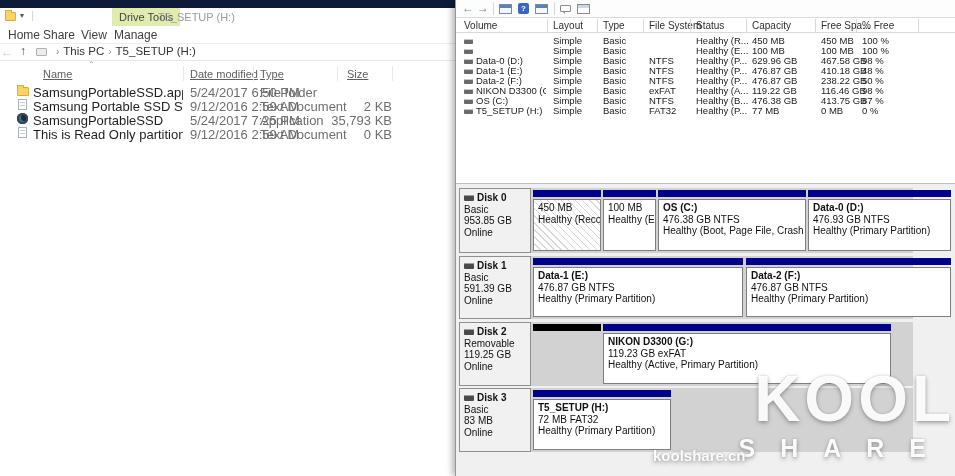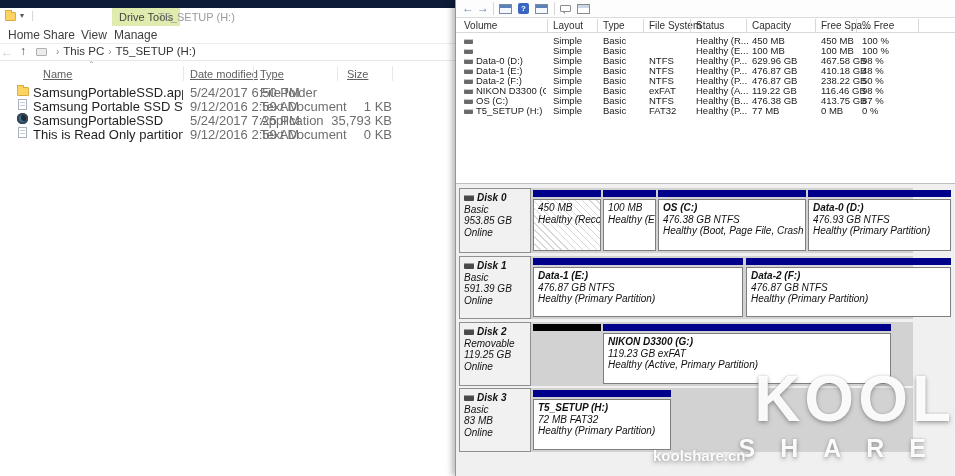--- a/index.html
+++ b/index.html
@@ -60,21 +60,21 @@
 
   .dm-table { position:absolute; left:0; top:18px; width:500px; height:165px; }
   .vh { position:absolute; top:0; height:15px; line-height:15px; font-size:10px; color:#2f2f2f; white-space:nowrap; overflow:hidden; }
   .vh-row { position:absolute; left:0; top:0; width:500px; height:15px; border-bottom:1px solid #d9d9d9; }
   .vh-sep { position:absolute; top:1px; width:1px; height:13px; background:#d9d9d9; }
   .vrow { position:absolute; left:0; width:500px; height:10px; }
   .vc { position:absolute; top:0; height:10px; line-height:10px; font-size:9.5px; color:#1a1a1a; white-space:nowrap; overflow:hidden; }
   .vic { position:absolute; left:8px; top:2.5px; width:9px; height:5px; background:#6a6a6a; border-radius:1px; box-shadow:inset 0 1px 0 #c9c9c9; }
 
   .dm-graph { position:absolute; left:0; top:183px; width:500px; height:293px; background:#f0f0f0; border-top:1px solid #bdbdbd; }
-  .disk-row { position:absolute; left:3px; width:454px;font-style:italic; }
+  .disk-row { position:absolute; left:3px; width:454px; }
   .disk-label { position:absolute; left:0; top:0; bottom:0; width:72px; background:#f1f1f1; border:1px solid #8f8f8f; padding:3px 4px 0 4px; font-size:10px; line-height:11.5px; color:#111; }
   .disk-title { font-weight:bold; white-space:nowrap; }
   .disk-ic { display:inline-block; width:10px; height:6px; background:#4a4a4a; border-radius:1px; box-shadow:inset 0 1px 0 #9f9f9f; margin-right:3px; }
   .disk-strip { position:absolute; left:72px; top:0; bottom:0; right:0; background:#d2d2d2; }
   .part { position:absolute; top:2px; bottom:2px; }
   .part .bar { position:absolute; left:0; right:0; top:0; height:7px; background:#00008b; }
   .part.unalloc .bar { background:#000; }
   .part .pbody { position:absolute; left:0; right:0; top:9px; bottom:0; background:#fff; border:1px solid #7f7f7f; padding:2px 4px; font-size:10px; line-height:11.5px; color:#111; overflow:hidden; white-space:nowrap; }
   .part.hatch .pbody { background:repeating-linear-gradient(45deg,#ffffff 0 4px,#d8d8d8 4px 5px); }
   .ptitle { font-weight:bold; }
@@ -138,21 +138,21 @@
       <span class="fcell fmeta" style="left:260px">File folder</span>
       <span class="fcell fsize"></span>
     </div>
     <div class="frow" style="top:14px">
       <span class="fic">
           <span class="ic-doc" style="display:block"></span>
         </span>
       <span class="fcell fname" style="left:33px;width:150px">Samsung Portable SSD SW for Android</span>
       <span class="fcell fmeta" style="left:190px">9/12/2016 2:59 AM</span>
       <span class="fcell fmeta" style="left:260px">Text Document</span>
-      <span class="fcell fsize">1 KB</span>
+      <span class="fcell fsize">2 KB</span>
     </div>
     <div class="frow" style="top:28px">
       <span class="fic">
           <span class="ic-app" style="display:block"></span>
         </span>
       <span class="fcell fname" style="left:33px;width:150px">SamsungPortableSSD</span>
       <span class="fcell fmeta" style="left:190px">5/24/2017 7:25 PM</span>
       <span class="fcell fmeta" style="left:260px">Application</span>
       <span class="fcell fsize">35,793 KB</span>
     </div>

